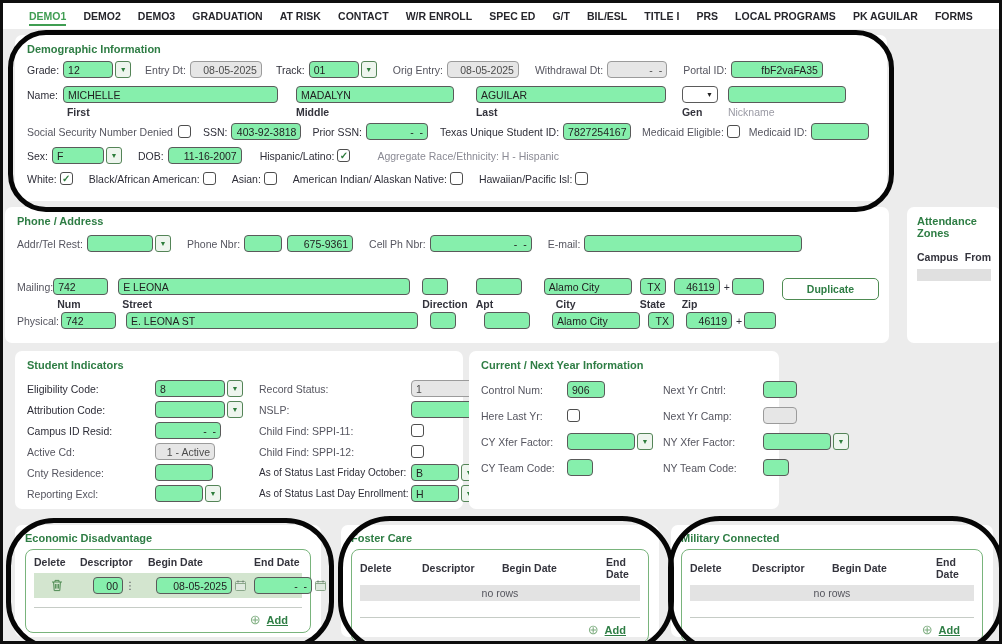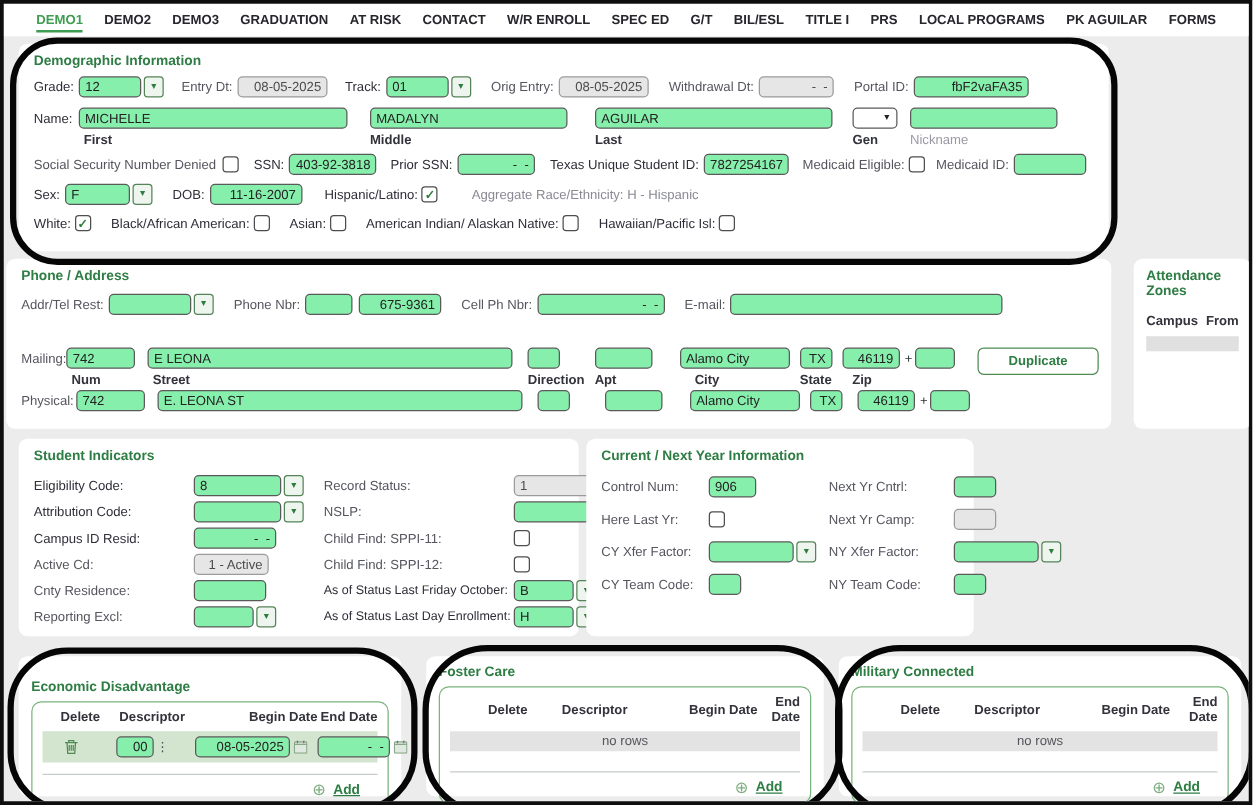--- a/index.html
+++ b/index.html
@@ -26,21 +26,21 @@
   .col{display:flex;flex-direction:column;gap:3px}
   .sub{font-size:10.5px;font-weight:700;color:#33333c}
   .subg{font-size:10.5px;color:#9a9aa4}
   .gensel{width:36px;height:17px;border:1.4px solid #5a5a5a;border-radius:4px;display:inline-flex;align-items:center;
           justify-content:flex-end;padding:0 4px;box-sizing:border-box;font-size:7px;color:#222;cursor:pointer}
   .dupbtn{height:22px;padding:0 24px;border:1.4px solid #4e8b52;border-radius:5px;background:#fff;color:#2e7d44;
           font-weight:700;font-size:10.5px;margin-left:18px;cursor:pointer;font-family:"Liberation Sans",sans-serif}
   .sigrid{display:grid;grid-template-columns:128px 104px 152px 1fr;row-gap:4px;align-items:center;margin-top:9px}
   .cygrid{display:grid;grid-template-columns:86px 96px 100px 1fr;row-gap:9px;align-items:center;margin-top:10px}
   .gbox{border:1.4px solid #79b47c;border-radius:8px;margin-top:5px;padding:6px 8px}
-  .thead{display:grid;align-items:center;font-size:10.5px;font-weight:700;color:#33333c;text-align:right}
+  .thead{display:grid;align-items:center;font-size:10.5px;font-weight:700;color:#33333c;text-align:left}
   .grow{display:grid;align-items:center;background:#d3e5cf;margin-top:5px;padding:4px 0;text-align:center}
   .norow{background:#e3e3e3;color:#55555d;font-size:10.5px;text-align:center;padding:2px 0;margin-top:5px}
   .sep{border-top:1px solid #c6ccc6;margin-top:9px}
   .addrow{display:flex;justify-content:flex-end;align-items:center;gap:6px;margin-top:5px;padding-right:14px}
   .addlink{color:#2e7d44;font-weight:700;font-size:11px;text-decoration:underline;cursor:pointer}
   .addicon{color:#7fae81;font-size:13px;line-height:1}
   .annot{position:absolute;border:5px solid #060606;border-radius:42px;pointer-events:none;z-index:6}
   .iconbtn{display:inline-flex;align-items:center;cursor:pointer}
   .stripe{background:#e0e0e0;height:12px;margin-top:6px}
 </style>
@@ -372,21 +372,21 @@
           </span>
       </span>
 
       <span class="lbl">CY Team Code:</span>
       <input class="inp" style="width: 26px;" value="">
       <span class="lbl">NY Team Code:</span>
       <input class="inp" style="width: 26px;" value="">
     </div>
   </div>
 
-  <div class="card" style="left:12px;top:522px;width:306px;height:112px;padding:19px 10px">
+  <div class="card" style="left:12px;top:522px;width:306px;height:112px;padding:7px 10px">
     <div class="title">Economic Disadvantage</div>
     <div class="gbox">
       <div class="thead" style="grid-template-columns:46px 68px 106px 1fr">
         <span>Delete</span>
         <span>Descriptor</span>
         <span>Begin Date</span>
         <span>End Date</span>
       </div>
       <div class="grow" style="grid-template-columns:46px 68px 106px 1fr">
         <span class="iconbtn" style="justify-content:center">

